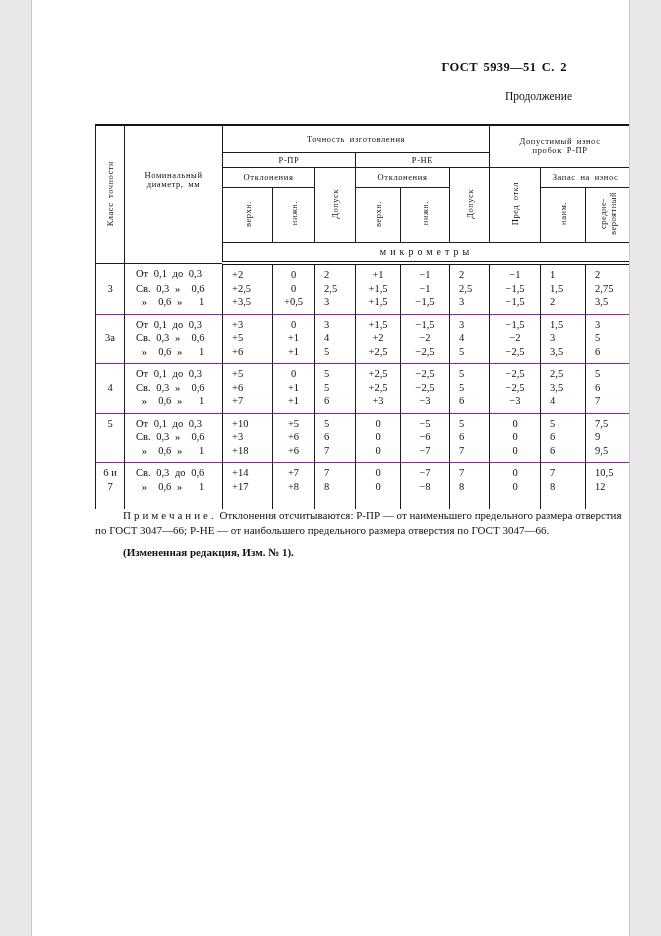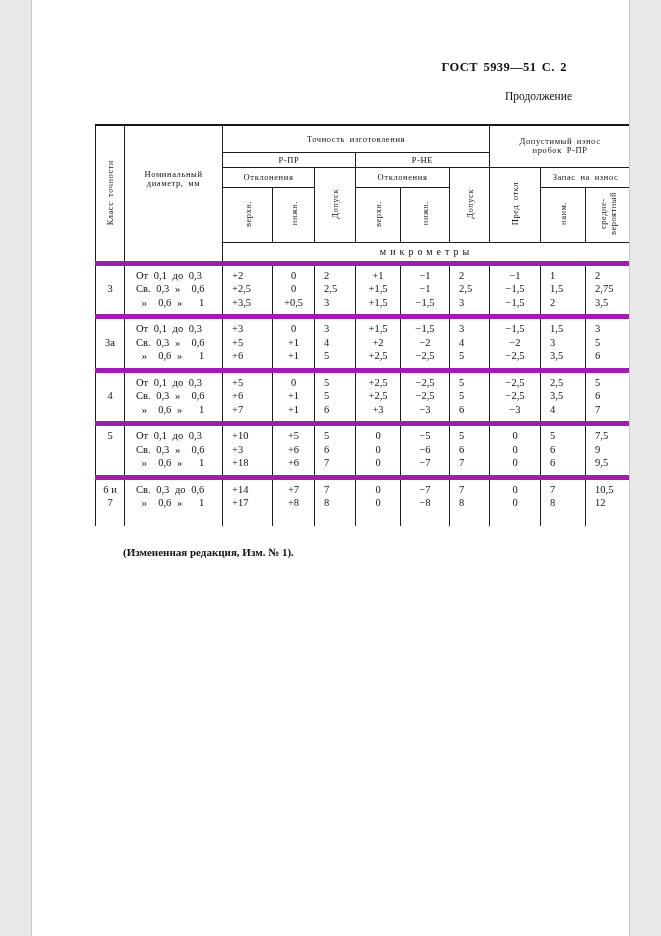--- a/index.html
+++ b/index.html
@@ -59,21 +59,21 @@
     border-bottom: 4px double #151515;
     padding: 3px 0 4px 0;
   }
   .gtable tbody td {
     font-size: 10.5px;
     line-height: 13.5px;
     vertical-align: top;
     padding: 0;
   }
   .gtable tbody tr:first-child td { border-top: 4px double #151515; }
-  .gtable tbody tr.group-start td { border-top: 5px solid #a21caf; padding-top: 3px; }
+  .gtable tbody tr.group-start td { border-top: 1px solid #a21caf; padding-top: 3px; }
   .gtable tbody tr.group-end td { padding-bottom: 5px; }
   .gtable tbody tr:last-child td { padding-bottom: 16px; }
   .gtable td.cls { text-align: center; }
   .gtable td.dia { white-space: pre; padding-left: 11px; word-spacing: 3px; }
   .gtable td.al { text-align: left; padding-left: 9px; }
   .gtable td.ac { text-align: center; }
   .note {
     position: absolute; left: 63px; top: 508px; width: 540px;
     font-size: 11px; line-height: 15px;
     text-indent: 28px;
@@ -325,17 +325,18 @@
           <td class="ac">0</td>
           <td class="ac">−8</td>
           <td class="al">8</td>
           <td class="ac">0</td>
           <td class="al">8</td>
           <td class="al">12</td>
         </tr>
       </tbody>
   </table>
 
+  <p class="note"><span class="note-label">Примечание.</span> <span>Отклонения отсчитываются: Р-ПР — от наименьшего предельного размера отверстия по ГОСТ 3047—66; Р-НЕ — от наибольшего предельного размера отверстия по ГОСТ 3047—66.</span></p>
 
   <p class="amendment">(Измененная редакция, Изм. № 1).</p>
 
 
 </div>
 
 </body></html>

